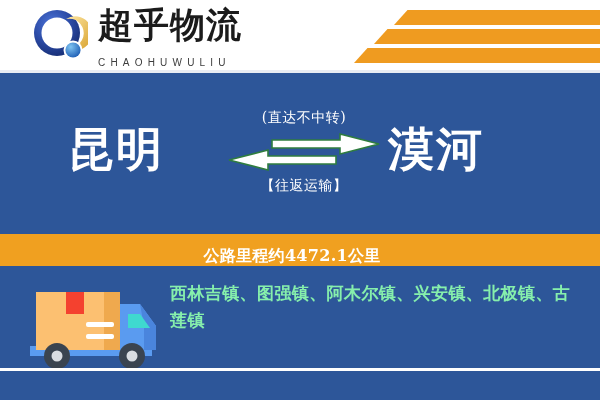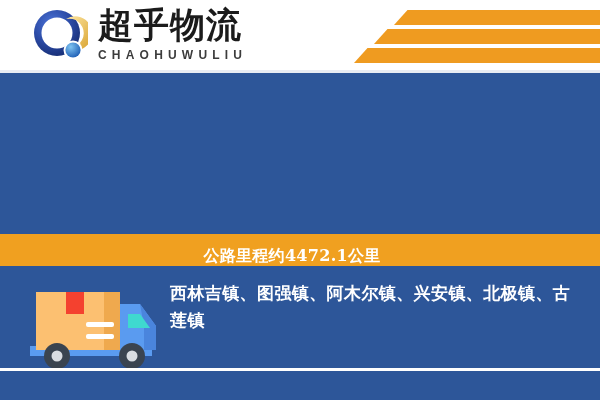--- a/index.html
+++ b/index.html
@@ -41,23 +41,23 @@
   .logo-cn {
     font-family: "DejaVu Serif", "Liberation Serif", serif;
     font-weight: bold;
     font-size: 35px;
     line-height: 38px;
     color: #1b1b1b;
     letter-spacing: 1px;
     white-space: nowrap;
   }
   .logo-py {
-    margin-top: 4px;
-    font-size: 12px;
-    font-weight: bold;
+    margin-top: 13px;
+    font-size: 10px;
+    font-weight: normal;
     letter-spacing: 5.2px;
     color: #3c3c3c;
     white-space: nowrap;
   }
   .stripes {
     position: absolute;
     left: 330px; top: 0;
     width: 270px; height: 70px;
   }
   .stripe {
@@ -156,21 +156,21 @@
     width: 140px; height: 96px;
   }
   .towns {
     position: absolute;
     left: 170px; top: 14px;
     width: 412px;
     font-family: Liberation Sans, sans-serif;
     font-weight: bold;
     font-size: 17px;
     line-height: 27px;
-    color: #ffffff;
+    color: #86efac;
     letter-spacing: 0.4px;
   }
   .bottom-rule {
     position: absolute;
     left: 0; top: 102px;
     width: 600px; height: 3px;
     background: #ffffff;
   }
 </style>
 </head>
@@ -211,20 +211,41 @@
     </div>
 
     <div class="stripes">
       <div class="stripe s1"></div>
       <div class="stripe s2"></div>
       <div class="stripe s3"></div>
     </div>
   </div>
   <div class="header-rule"></div>
 
+  <div class="route">
+
+    <div class="city origin">昆明</div>
+
+    <div class="middle">
+      <div class="tag-top">(直达不中转)</div>
+
+      <div class="arrow-box">
+        <svg width="152" height="38" viewBox="0 0 152 38">
+          <g fill="#ffffff" stroke="#2f7d3f" stroke-width="1.6" stroke-linejoin="miter">
+            <path d="M151 11 L112 1 L112 7 L44 7 L44 15 L112 15 L112 21 Z"></path>
+            <path d="M1 27 L40 37 L40 31 L108 31 L108 23 L40 23 L40 17 Z"></path>
+          </g>
+        </svg>
+      </div>
+
+      <div class="tag-bottom">【往返运输】</div>
+    </div>
+
+    <div class="city dest">漠河</div>
+  </div>
 
   <div class="infobar">
     <span class="txt">公路里程约4472.1公里</span>
     <span class="gap"></span>
   </div>
 
   <div class="bottom">
 
     <div class="truck">
       <svg width="140" height="96" viewBox="0 0 140 96">

